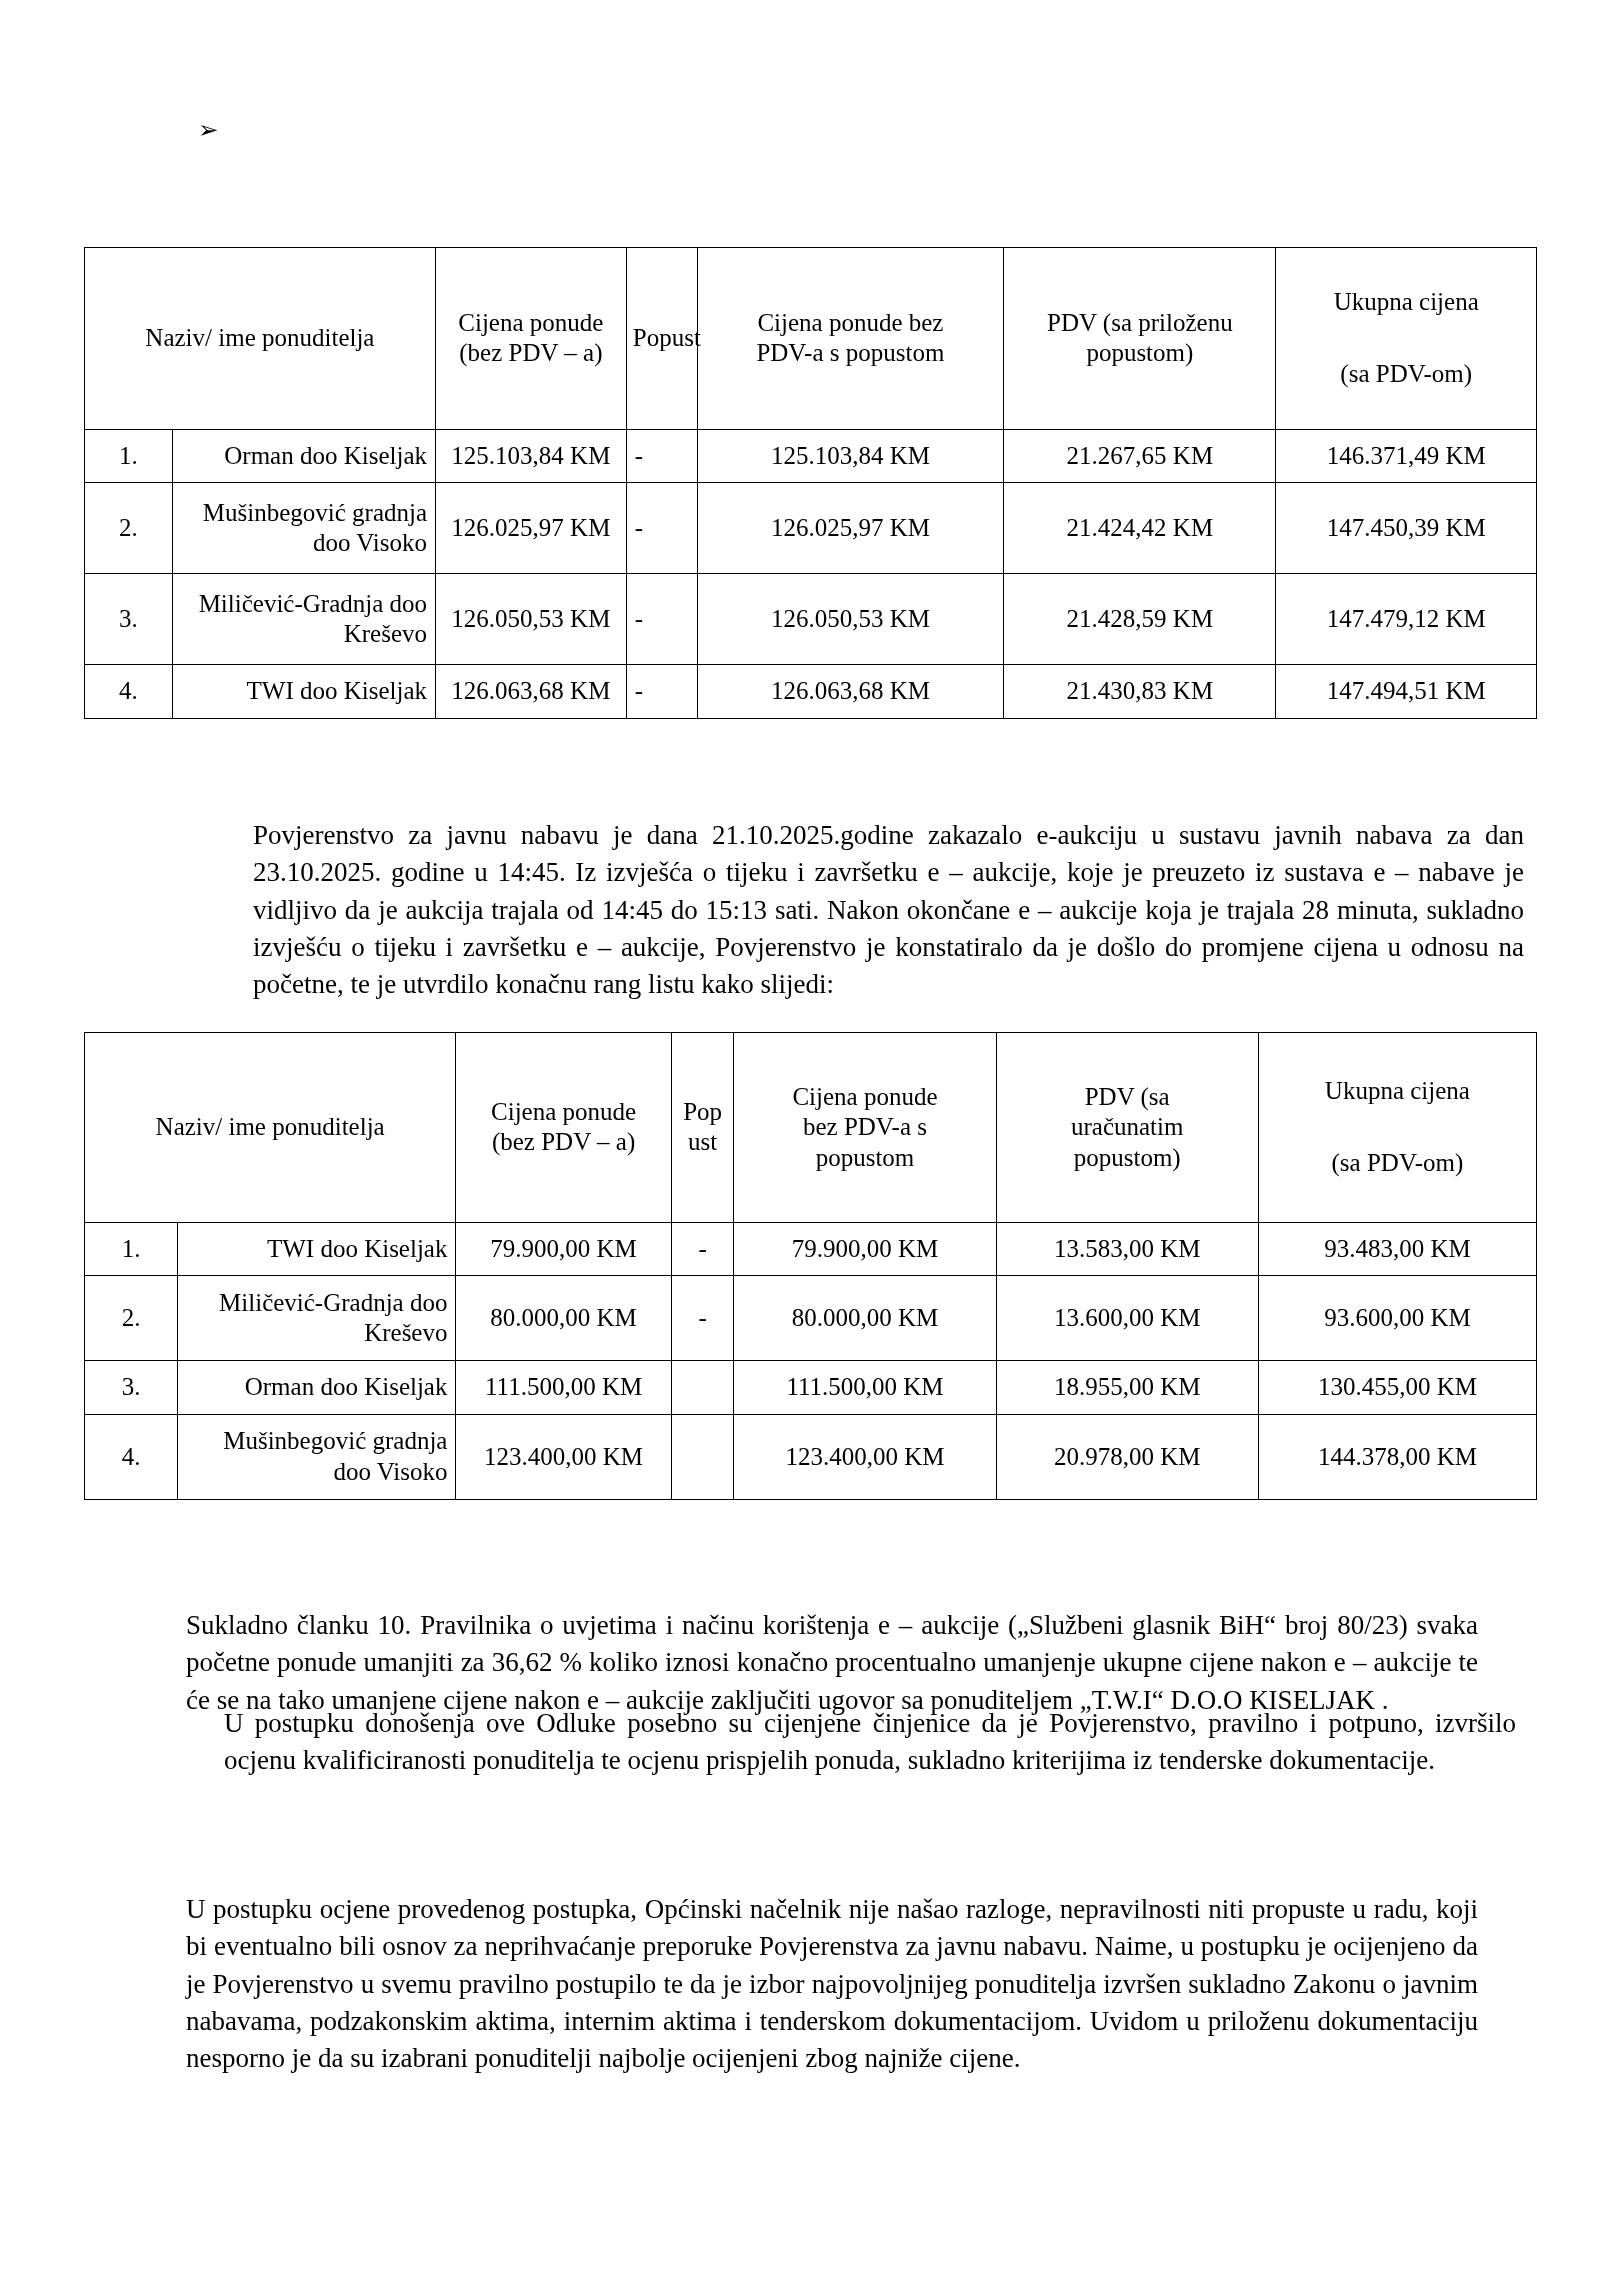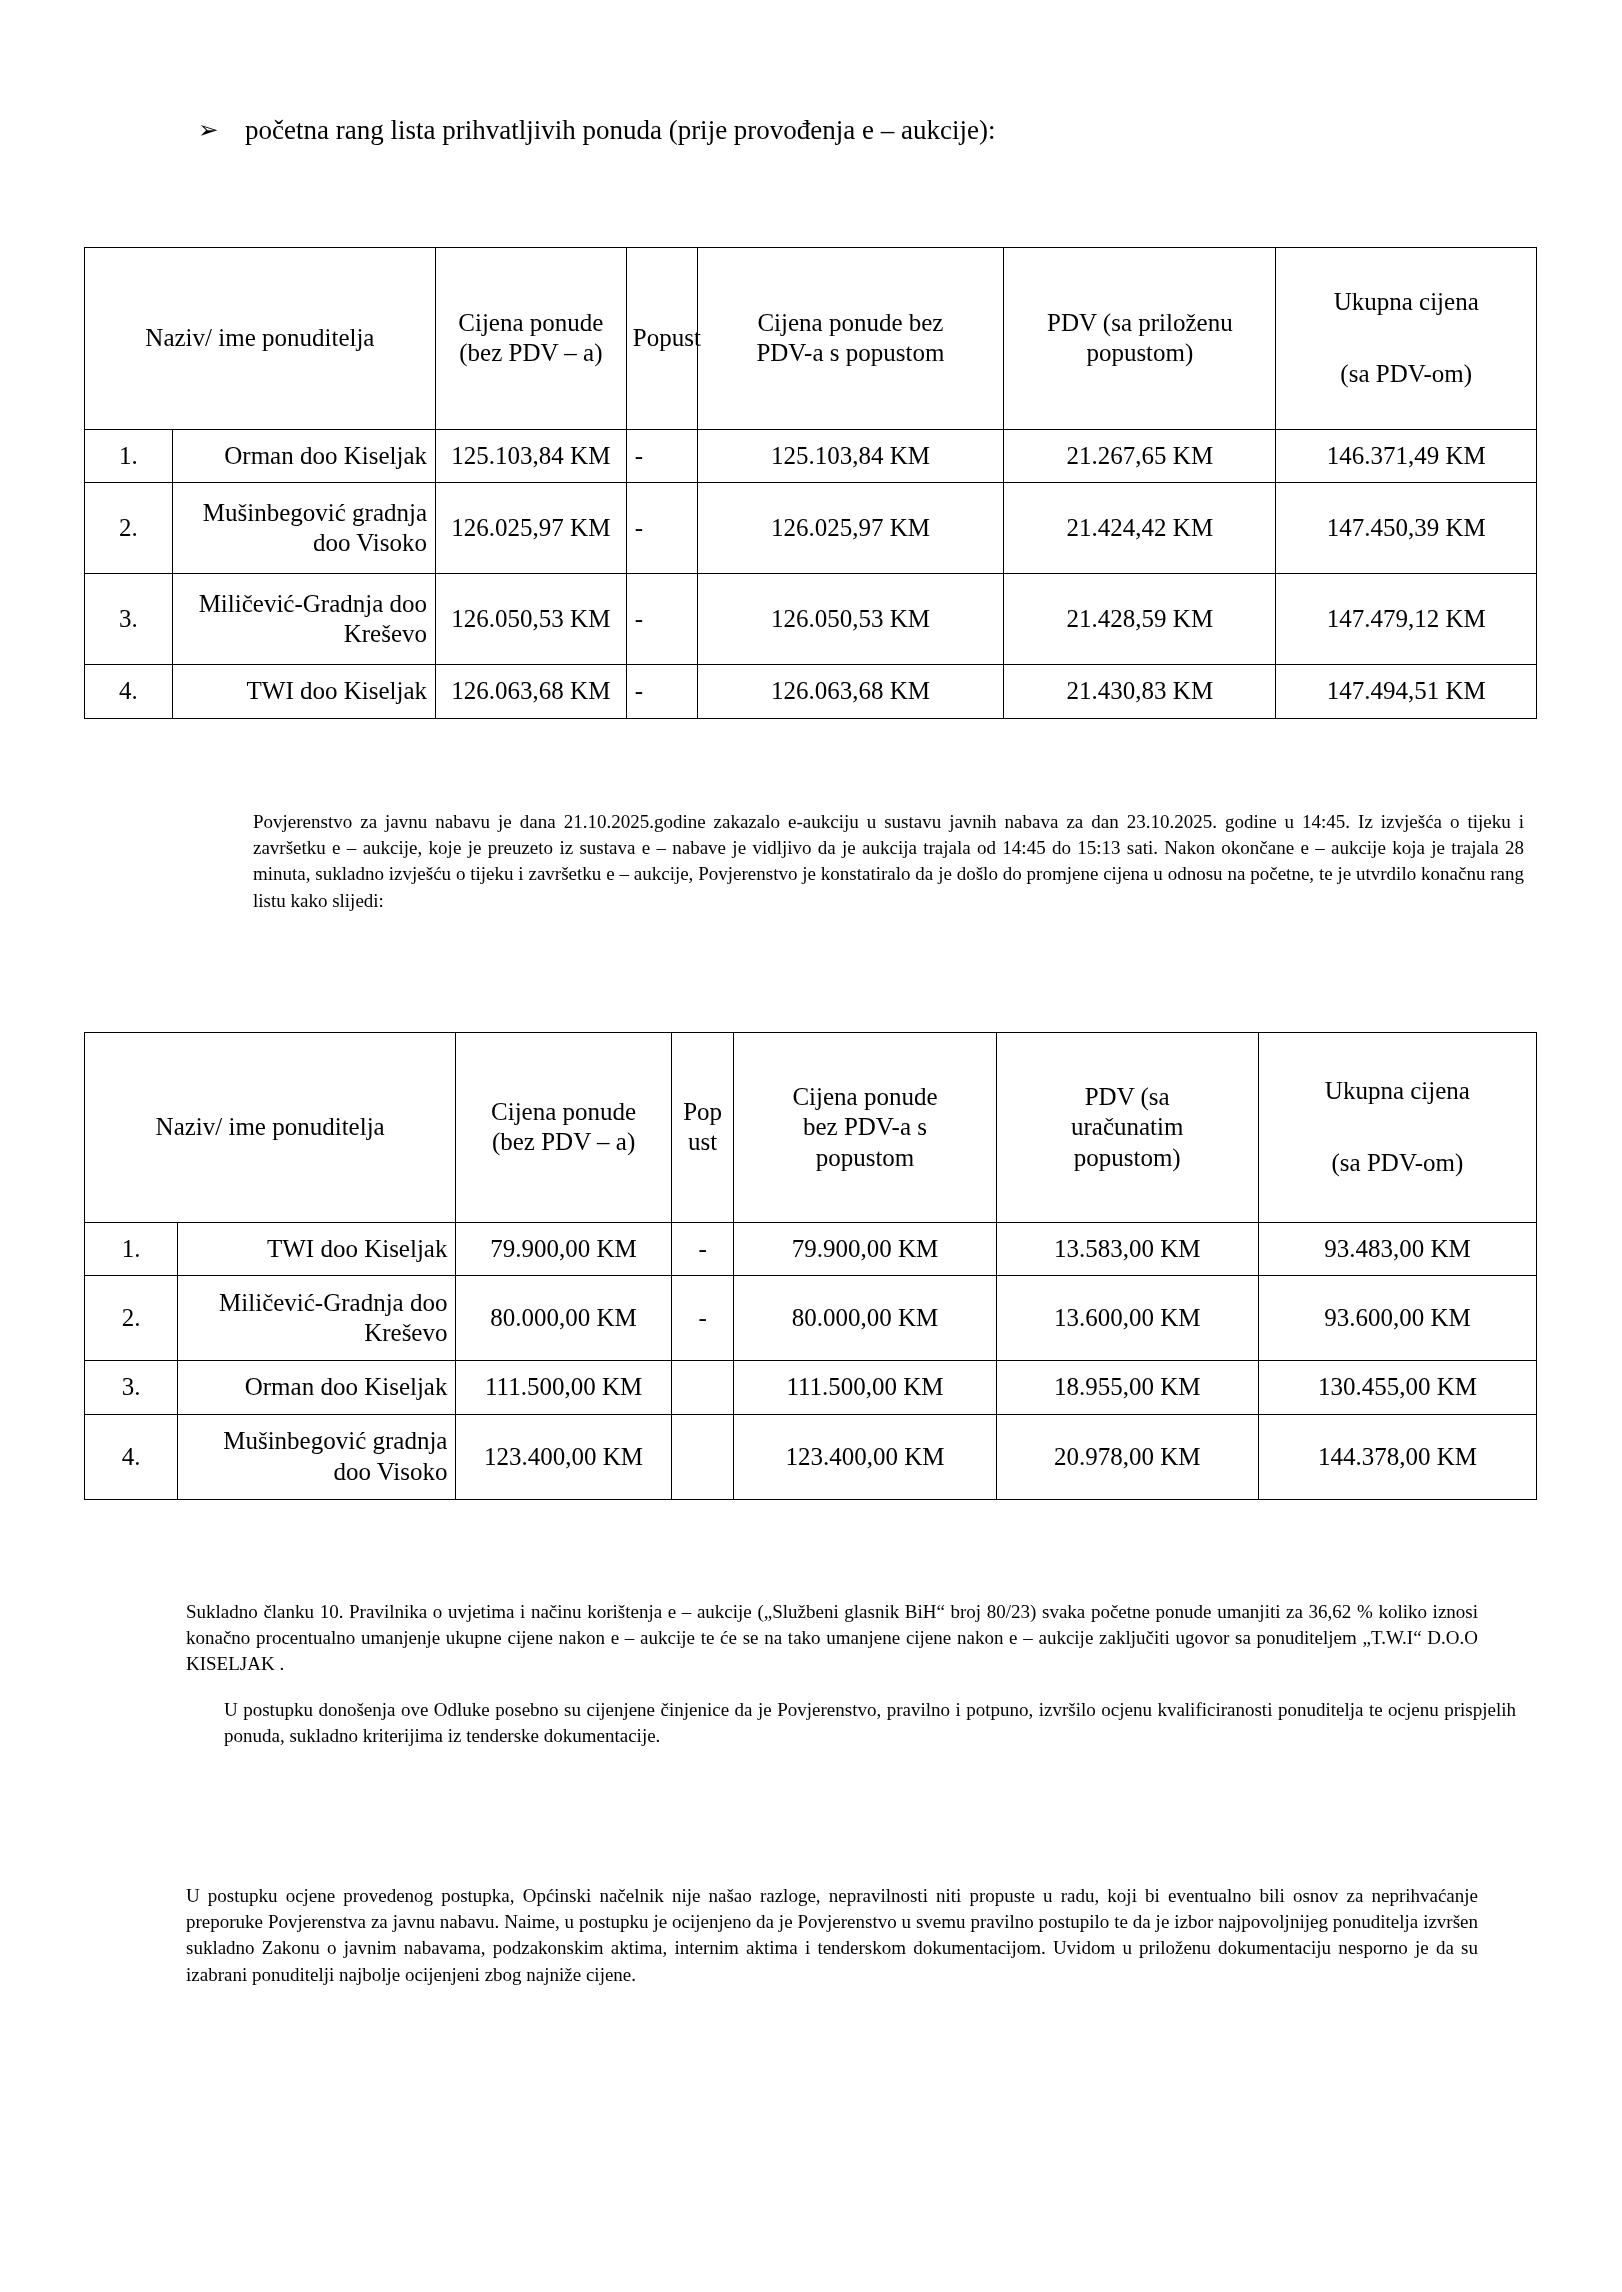--- a/index.html
+++ b/index.html
@@ -91,21 +91,21 @@
     top: 1032px;
     width: 1453px;
   }
   #table-final-ranking tr.header-row td { height: 173px; }
   #table-final-ranking tr.data-row td { height: 45px; }
   #table-final-ranking tr.data-row.tall td { height: 76px; }
 
   
   .para {
     position: absolute;
-    font-size: 19px;
+    font-size: 27px;
     line-height: 1.38;
     text-align: justify;
     text-justify: inter-word;
   }
   #para-commission {
     left: 253px;
     top: 790px;
     width: 1271px;
   }
   #para-article10 {
@@ -125,21 +125,20 @@
     width: 1292px;
   }
 </style>
 </head>
 <body>
 
 <div class="page">
 
   <div class="bullet-line">
     <span class="bullet-marker">➢</span>
-    <span>početna rang lista prihvatljivih ponuda (prije provođenja e – aukcije):</span>
   </div>
 
   <table class="rank" id="table-initial-ranking">
     <colgroup>
       <col style="width:76px">
       <col style="width:227px">
       <col style="width:165px">
       <col style="width:61px">
       <col style="width:265px">
       <col style="width:235px">

